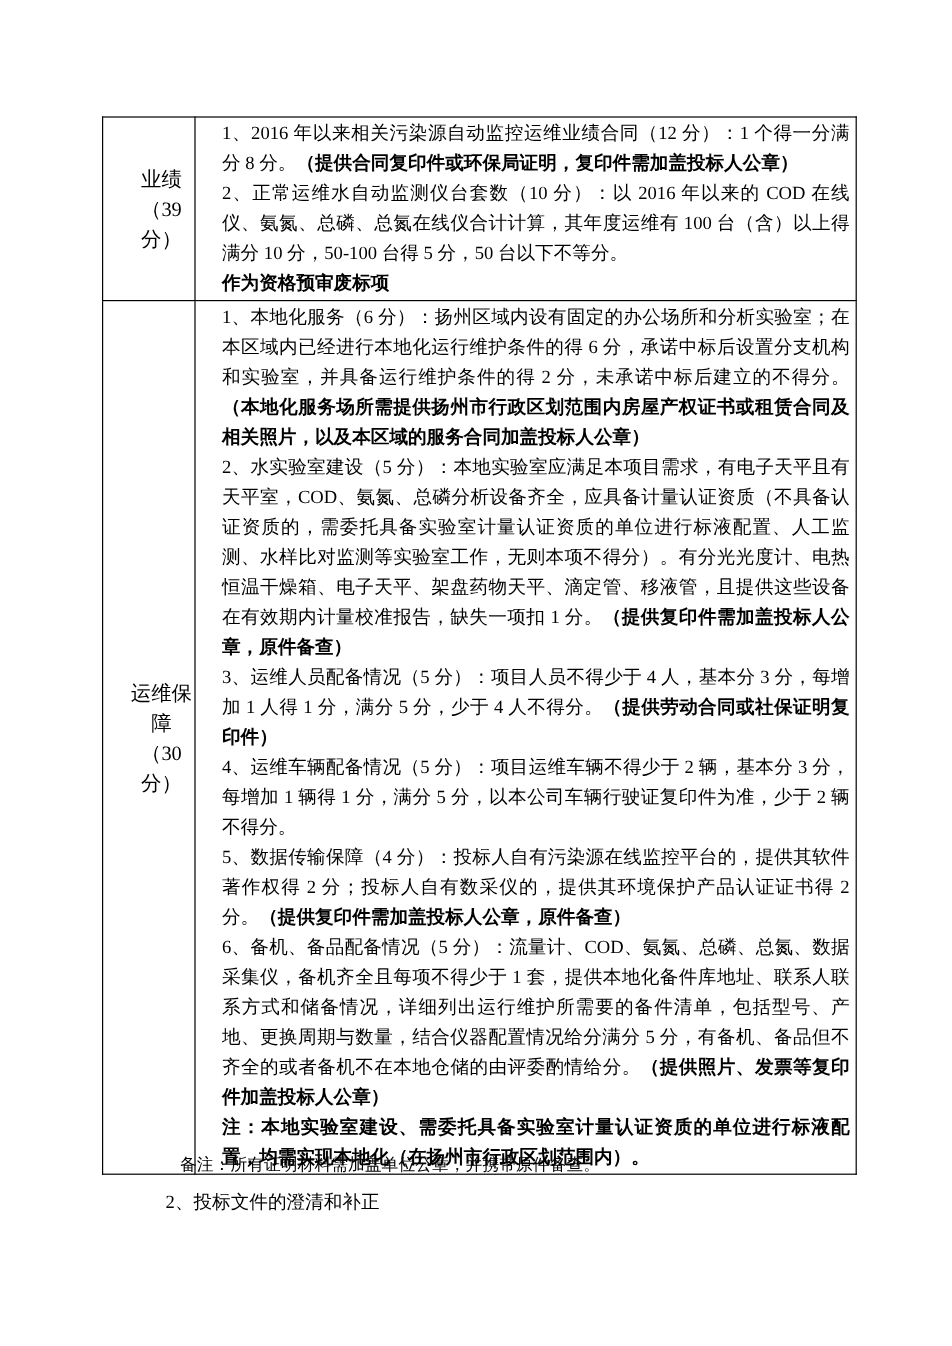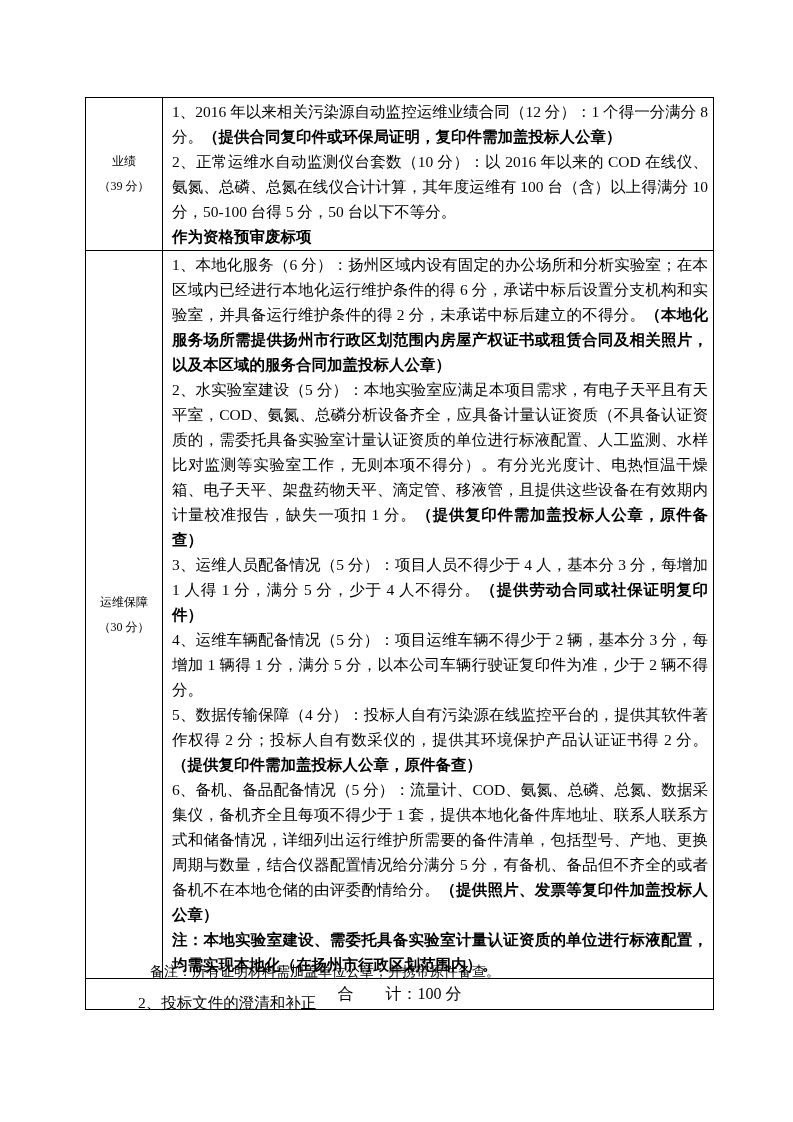--- a/index.html
+++ b/index.html
@@ -16,26 +16,27 @@
   .score-table {
     position: absolute;
     left: 85px;
     top: 97px;
     width: 629px;
     border-collapse: collapse;
     table-layout: fixed;
   }
   .score-table td {
     border: 1px solid #000000;
+    padding-left: 22px;
   }
   .label-cell {
     width: 77px;
     text-align: center;
     vertical-align: middle;
-    font-size: 12px;
+    font-size: 17px;
     line-height: 25px;
     padding: 0 1px;
   }
   .content-cell {
     font-size: 15.5px;
     line-height: 25px;
     padding: 1px 5px 1px 9px;
     vertical-align: top;
     text-align: justify;
     text-justify: inter-character;
@@ -91,20 +92,17 @@
       <td class="content-cell">
         <p><span>1、本地化服务（6 分）：扬州区域内设有固定的办公场所和分析实验室；在本区域内已经进行本地化运行维护条件的得 6 分，承诺中标后设置分支机构和实验室，并具备运行维护条件的得 2 分，未承诺中标后建立的不得分。</span><span class="b">（本地化服务场所需提供扬州市行政区划范围内房屋产权证书或租赁合同及相关照片，以及本区域的服务合同加盖投标人公章）</span></p>
         <p><span>2、水实验室建设（5 分）：本地实验室应满足本项目需求，有电子天平且有天平室，COD、氨氮、总磷分析设备齐全，应具备计量认证资质（不具备认证资质的，需委托具备实验室计量认证资质的单位进行标液配置、人工监测、水样比对监测等实验室工作，无则本项不得分）。有分光光度计、电热恒温干燥箱、电子天平、架盘药物天平、滴定管、移液管，且提供这些设备在有效期内计量校准报告，缺失一项扣 1 分。</span><span class="b">（提供复印件需加盖投标人公章，原件备查）</span></p>
         <p><span>3、运维人员配备情况（5 分）：项目人员不得少于 4 人，基本分 3 分，每增加 1 人得 1 分，满分 5 分，少于 4 人不得分。</span><span class="b">（提供劳动合同或社保证明复印件）</span></p>
         <p><span>4、运维车辆配备情况（5 分）：项目运维车辆不得少于 2 辆，基本分 3 分，每增加 1 辆得 1 分，满分 5 分，以本公司车辆行驶证复印件为准，少于 2 辆不得分。</span></p>
         <p><span>5、数据传输保障（4 分）：投标人自有污染源在线监控平台的，提供其软件著作权得 2 分；投标人自有数采仪的，提供其环境保护产品认证证书得 2 分。</span><span class="b">（提供复印件需加盖投标人公章，原件备查）</span></p>
         <p><span>6、备机、备品配备情况（5 分）：流量计、COD、氨氮、总磷、总氮、数据采集仪，备机齐全且每项不得少于 1 套，提供本地化备件库地址、联系人联系方式和储备情况，详细列出运行维护所需要的备件清单，包括型号、产地、更换周期与数量，结合仪器配置情况给分满分 5 分，有备机、备品但不齐全的或者备机不在本地仓储的由评委酌情给分。</span><span class="b">（提供照片、发票等复印件加盖投标人公章）</span></p>
         <p><span class="b">注：本地实验室建设、需委托具备实验室计量认证资质的单位进行标液配置，均需实现本地化（在扬州市行政区划范围内）。</span></p>
       </td>
     </tr>
-    <tr>
-      <td class="total-cell" colspan="2">合　　计：100 分</td>
-    </tr>
   </tbody>
 </table>
 
 <div class="footer-note">备注：所有证明材料需加盖单位公章，并携带原件备查。</div>
 <div class="section-heading">2、投标文件的澄清和补正</div>
 
 </body></html>

